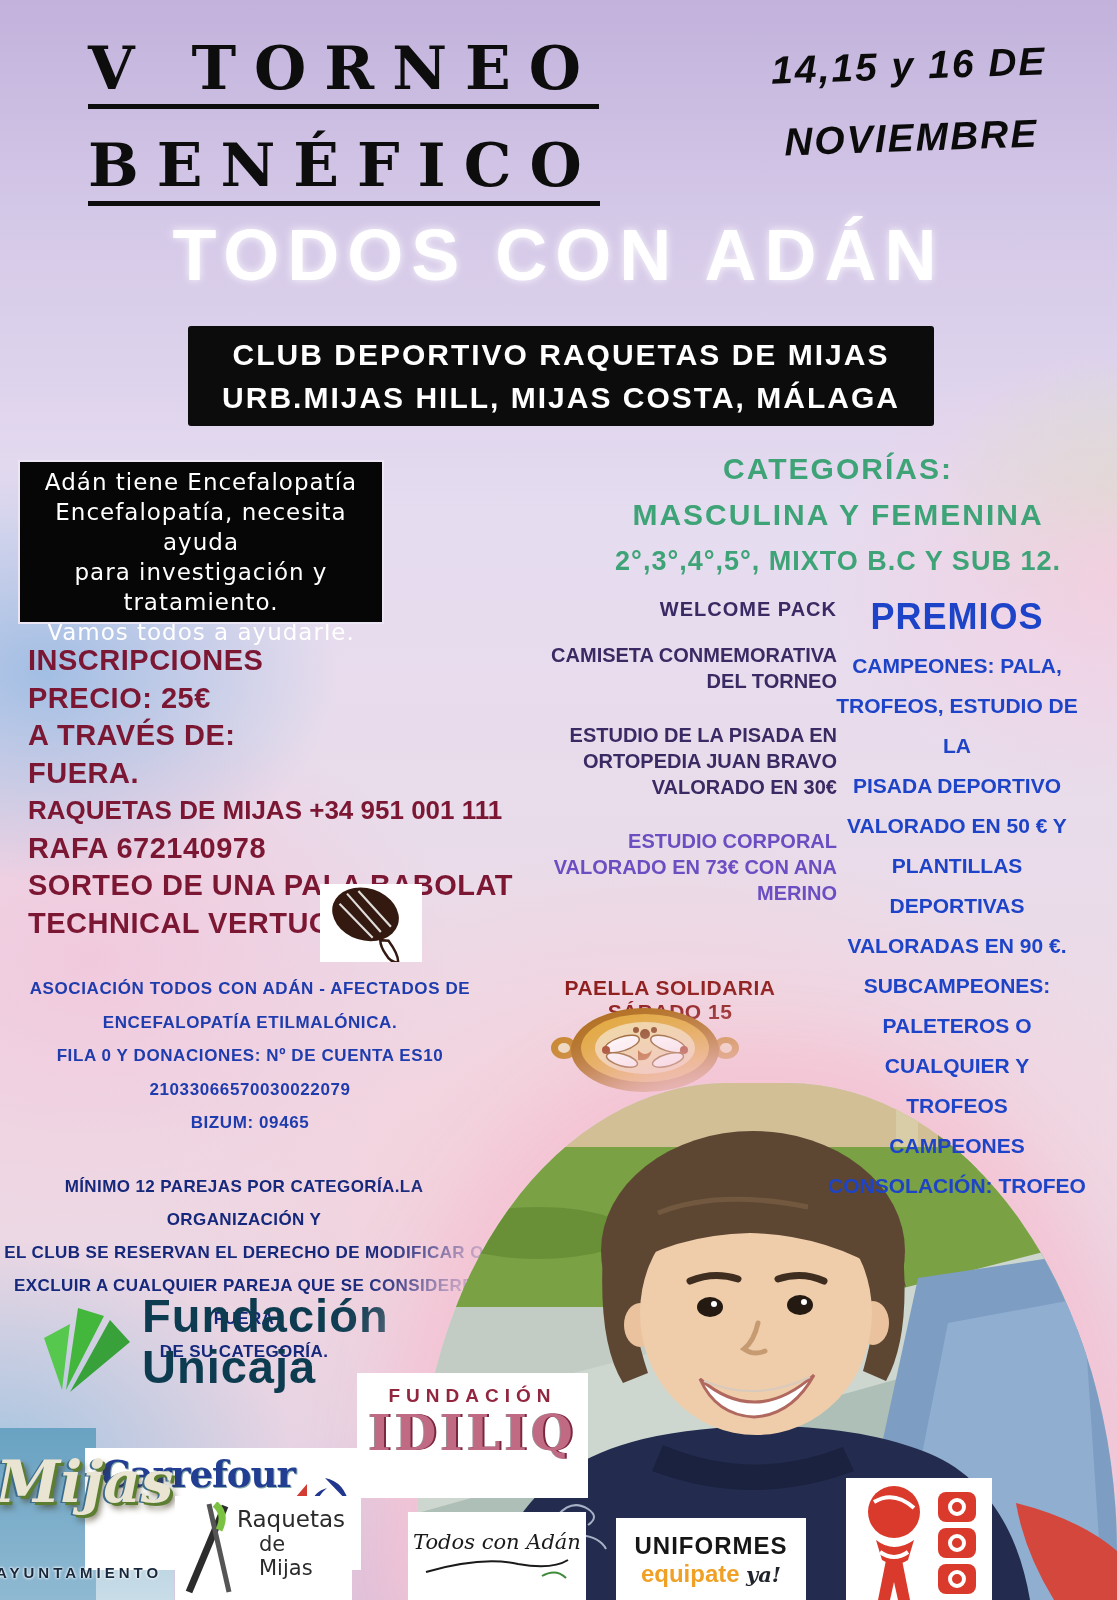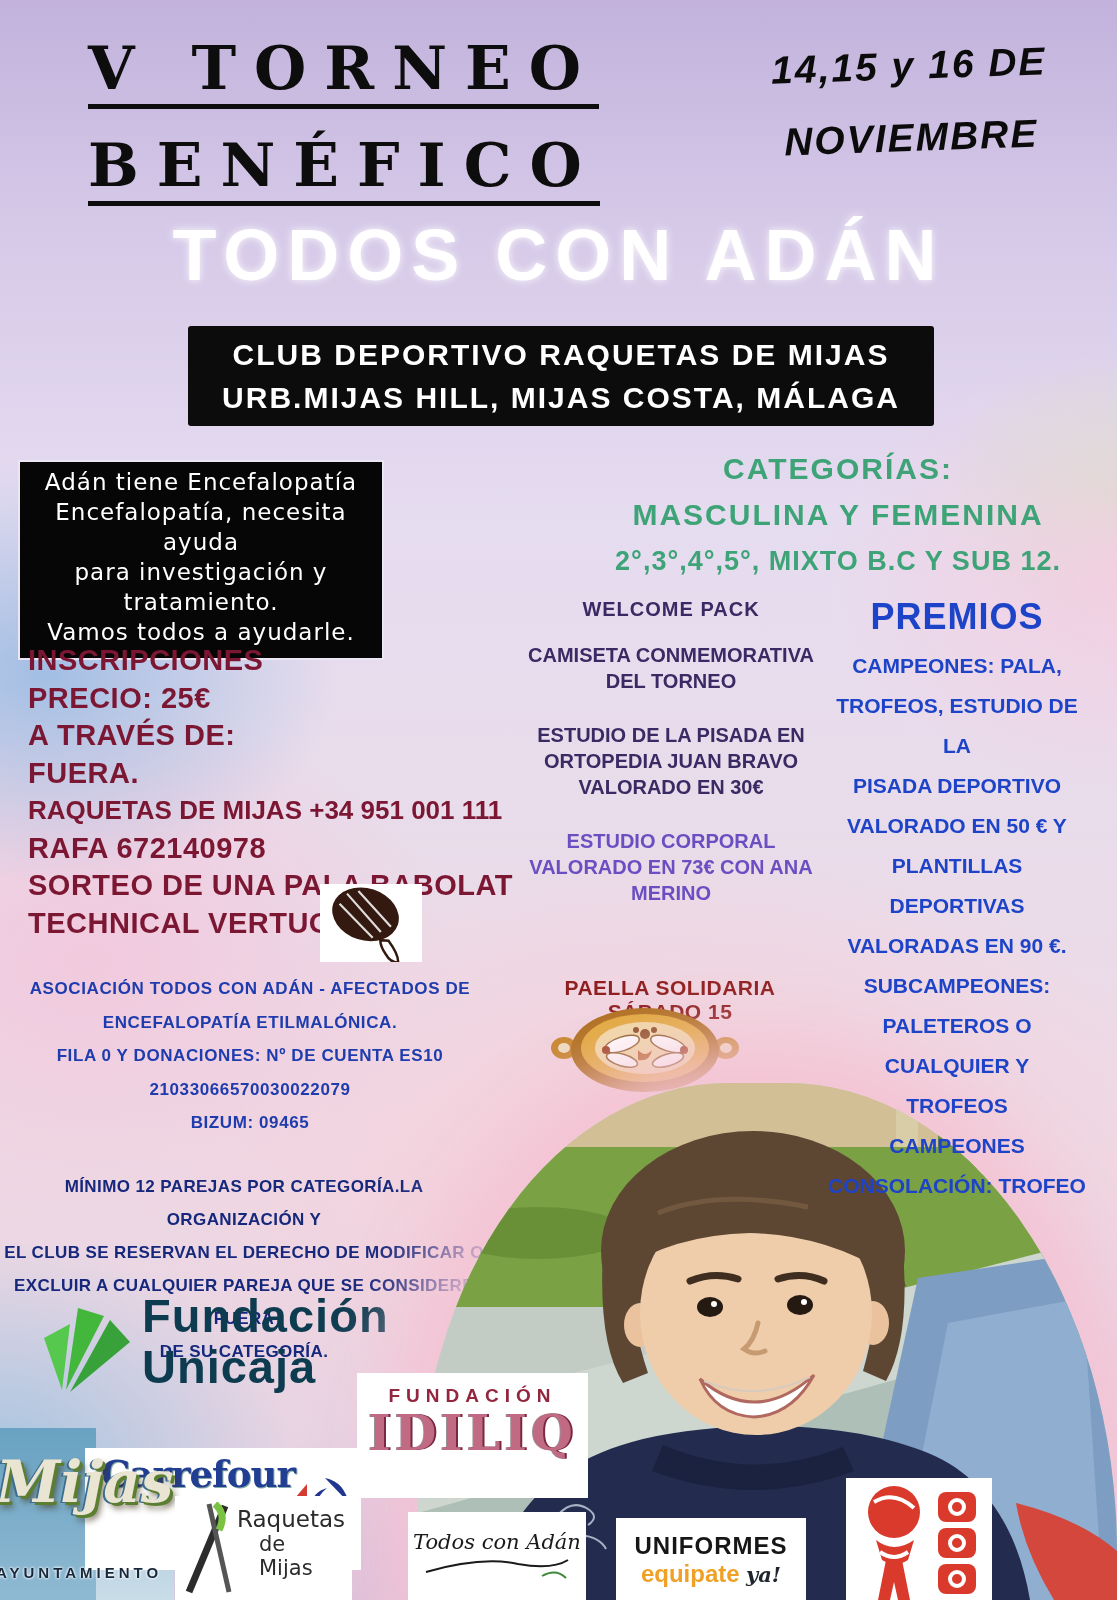--- a/index.html
+++ b/index.html
@@ -22,33 +22,33 @@
   .dates{left:730px;top:30px;width:360px;text-align:center;color:#0b0b0b;
     font-weight:bold;font-size:39px;line-height:72px;letter-spacing:2px;
     transform:rotate(-2deg);font-style:italic;}
   .main-title{left:0;top:214px;width:1117px;text-align:center;color:#ffffff;
     font-size:72px;font-weight:800;letter-spacing:8px;
     text-shadow:0 0 8px rgba(255,255,255,.85);}
   .venue{left:188px;top:326px;width:746px;height:100px;background:#0c0c0c;color:#fff;
     text-align:center;font-weight:bold;font-size:30px;line-height:43px;padding-top:7px;
     letter-spacing:2px;border-radius:3px;box-sizing:border-box;}
   
-  .about{left:20px;top:462px;width:362px;height:196px;background:#060606;color:#fff;
+  .about{left:20px;top:462px;width:362px;height:160px;background:#060606;color:#fff;
     text-align:center;font-family:"DejaVu Sans",sans-serif;font-size:23px;line-height:30px;
     padding-top:5px;box-sizing:border-box;outline:2px solid #ece6f4;letter-spacing:1px;}
   
   .categories{left:588px;top:446px;width:500px;text-align:center;font-weight:800;}
   .cat-h{font-size:30px;line-height:46px;letter-spacing:2px;}
   .cat-1{font-size:30px;line-height:46px;letter-spacing:2px;}
   .cat-2{font-size:27px;line-height:46px;letter-spacing:1px;}
   
   .inscriptions{left:28px;top:642px;width:505px;font-weight:800;font-size:29px;line-height:37.5px;letter-spacing:.5px;}
   .inscriptions .long{font-size:26px;letter-spacing:0;}
   
-  .welcome{left:505px;top:596px;width:332px;text-align:center;font-weight:800;font-size:20px;line-height:26px;}
+  .welcome{left:505px;top:596px;width:332px;text-align:right;font-weight:800;font-size:20px;line-height:26px;}
   .wp-h{margin-bottom:20px;letter-spacing:1px;}
   .wp-gap{margin-top:28px;}
   
   .premios{left:822px;top:594px;width:270px;text-align:center;font-weight:800;}
   .premios-h{font-size:36px;line-height:46px;letter-spacing:1px;margin-bottom:6px;}
   .premios-line{font-size:21px;line-height:40px;}
   
   .asociacion{left:8px;top:972px;width:484px;text-align:center;font-weight:800;
     font-size:17px;line-height:33.5px;letter-spacing:.6px;}
   

